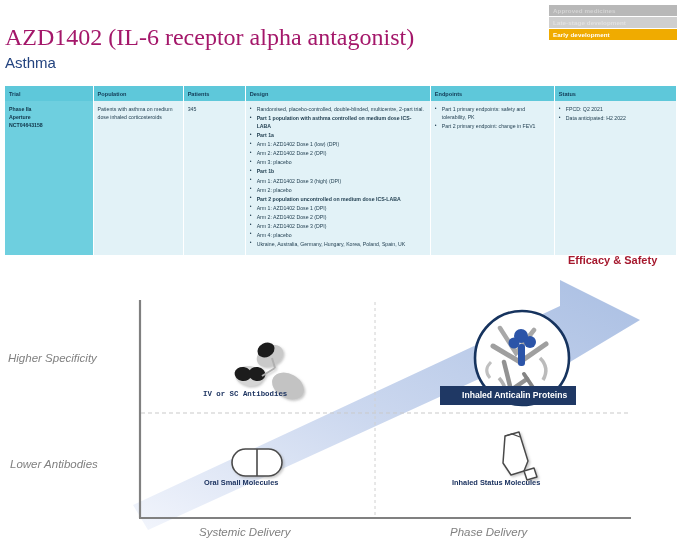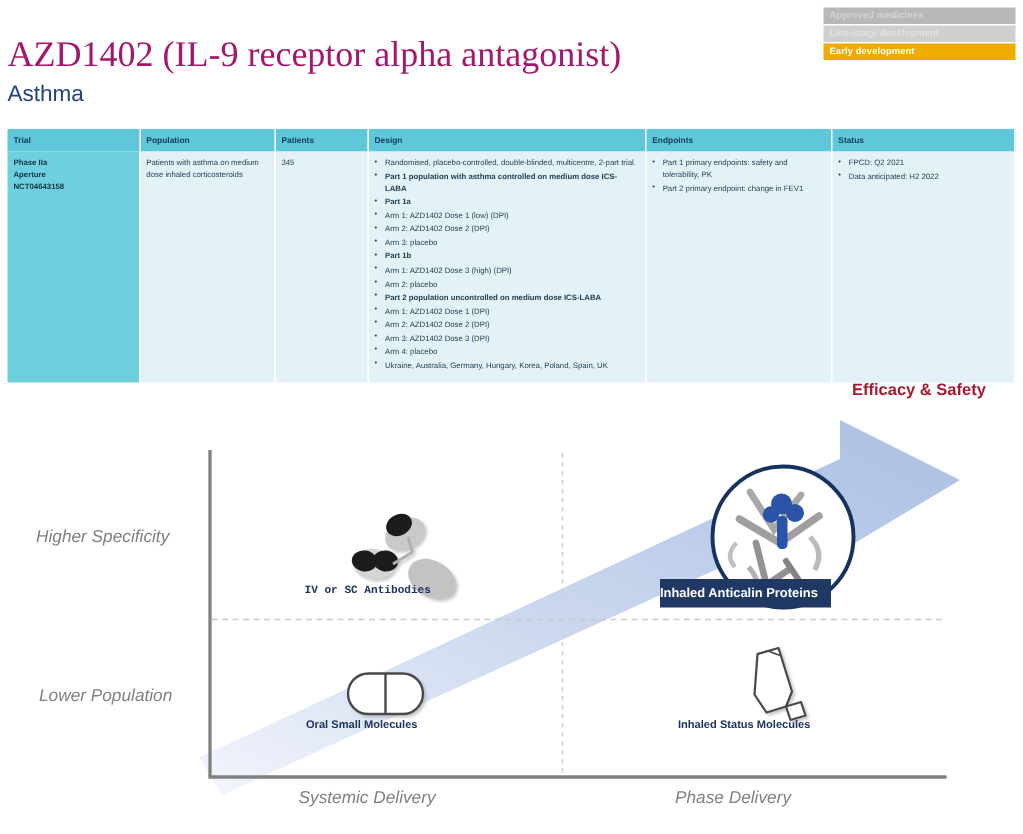--- a/index.html
+++ b/index.html
@@ -82,21 +82,21 @@
   }
   .diagram svg{display:block;}
 
   .eff-label{
     position:absolute; left:568px; top:254px;
     font-size:11px; font-weight:bold; 
     color:#a6192e; white-space:nowrap;
   }
   .spec-label{
     position:absolute; font-size:11.5px; font-style:italic;
-    color:#808080; white-space:nowrap;margin-left:16px;
+    color:#808080; white-space:nowrap;
   }
   .spec-higher{ left:8px; top:352px; }
   .spec-lower{  left:10px; top:458px; }
 
   .axis-label{
     position:absolute; font-size:11.5px; font-style:italic;
     color:#808080; white-space:nowrap;
   }
   .ax-systemic{ left:199px; top:526px; }
   .ax-local{    left:450px; top:526px; }
@@ -106,33 +106,33 @@
     color:#1c3360; white-space:nowrap;
   }
   .ql-antibodies{ left:203px; top:390px;font-family:Liberation Mono, monospace; }
   .ql-oralsm{ left:204px; top:478px; }
   .ql-inhaledsm{ left:452px; top:478px; }
 
   .anticalin-badge{
     position:absolute; left:440px; top:386px;
     background:#1f3864; color:#ffffff;
     font-size:8.6px; font-weight:bold;
-    padding:4px 9px 5px 0; white-space:nowrap;
+    padding:4px 9px 5px 22px; white-space:nowrap;
   }
 </style>
 </head>
 <body>
 
 <div class="legend">
   <div class="legend-item approved">Approved medicines</div>
   <div class="legend-item latestage">Late-stage development</div>
   <div class="legend-item early">Early development</div>
 </div>
 
-<div class="page-title">AZD1402 (IL-9 receptor alpha antagonist)</div>
+<div class="page-title">AZD1402 (IL-6 receptor alpha antagonist)</div>
 <div class="page-subtitle">Asthma</div>
 
 <table class="trial-table">
   <colgroup>
     <col class="col-trial">
       <col class="col-pop">
       <col class="col-pat">
     <col class="col-design">
       <col class="col-end">
       <col class="col-status">
@@ -255,21 +255,21 @@
       <path d="M505,178 L519,174 L528,203 L524,213 L511,217 L503,205 Z" fill="#ffffff" stroke="#4a4a4a" stroke-width="1.5" stroke-linejoin="round"></path>
       <path d="M524,213 L534,210 L537,219 L527,222 Z" fill="#ffffff" stroke="#4a4a4a" stroke-width="1.5" stroke-linejoin="round"></path>
       <path d="M505,178 L512,176 L520,179" stroke="#4a4a4a" stroke-width="1.2" fill="none"></path>
     </g>
   </svg>
 </div>
 
 <div class="eff-label">Efficacy &amp; Safety</div>
 
 <div class="spec-label spec-higher">Higher Specificity</div>
-<div class="spec-label spec-lower">Lower Population</div>
+<div class="spec-label spec-lower">Lower Antibodies</div>
 
 <div class="axis-label ax-systemic">Systemic Delivery</div>
 <div class="axis-label ax-local">Phase Delivery</div>
 
 <div class="quad-label ql-antibodies">IV or SC Antibodies</div>
 <div class="anticalin-badge">Inhaled Anticalin Proteins</div>
 <div class="quad-label ql-oralsm">Oral Small Molecules</div>
 <div class="quad-label ql-inhaledsm">Inhaled Status Molecules</div>
 
 </body></html>

